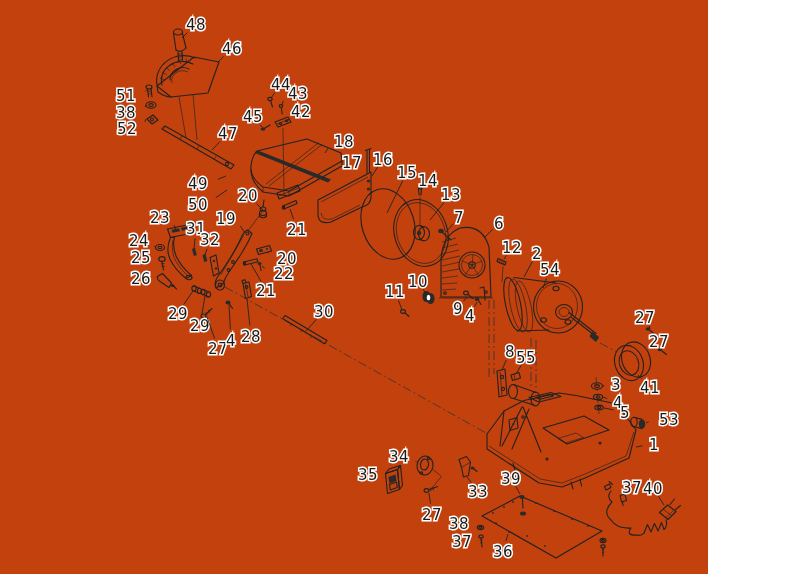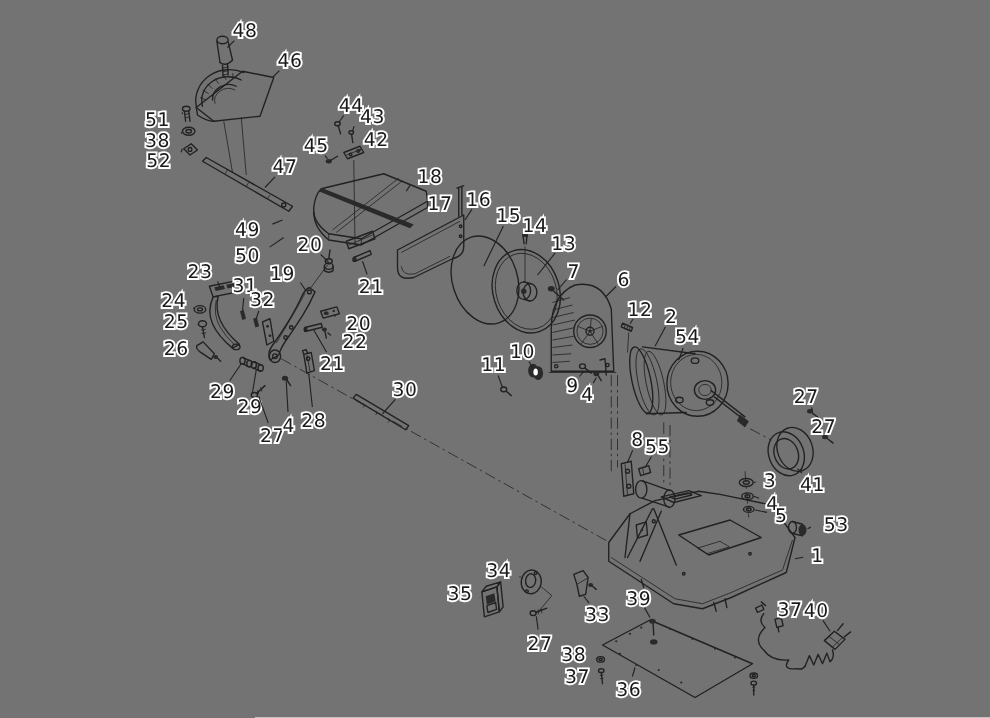--- a/index.html
+++ b/index.html
@@ -1,16 +1,16 @@
 <!DOCTYPE html>
 <html><head>
 <meta charset="utf-8">
 <style>
   html,body{margin:0;padding:0;background:#ffffff;width:792px;height:574px;overflow:hidden;}
-  #stage{position:relative;width:792px;height:574px;background:#737373;text-decoration:underline;}
+  #stage{position:relative;width:708px;height:574px;background:#c2410c;text-decoration:underline;}
   svg{display:block;}
   .outline{stroke:#222;fill:none;stroke-width:1.1;stroke-linejoin:round;stroke-linecap:round;}
   .thin{stroke:#222;fill:none;stroke-width:0.65;}
   .dark{fill:#2a2a2a;stroke:none;}
   .dashline{stroke:#333;fill:none;stroke-width:0.8;stroke-dasharray:9 3 2 3;}
   .callout text{font-family:"DejaVu Sans",sans-serif;font-size:15px;fill:#1a1a1a;letter-spacing:0.5px;
     paint-order:stroke;stroke:#ffffff;stroke-width:3px;}
   .callout line{stroke:#222;stroke-width:0.9;}
 </style>
 </head>

